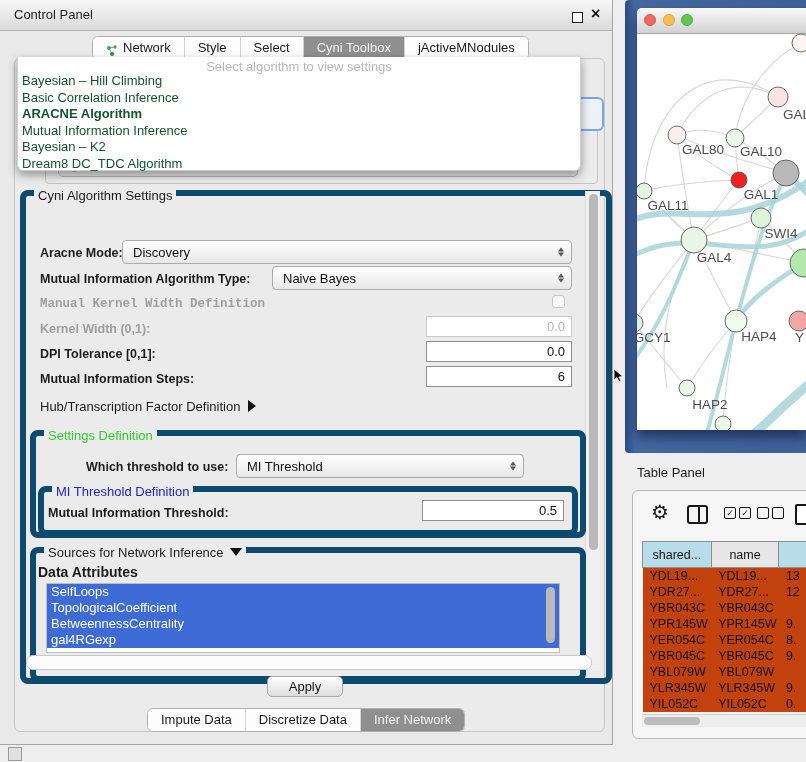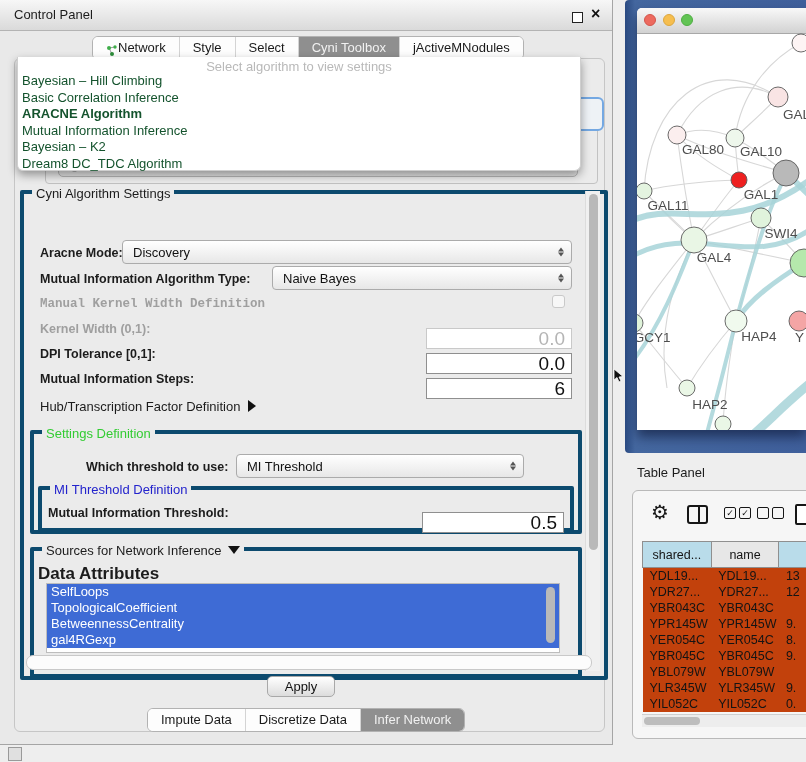--- a/index.html
+++ b/index.html
@@ -7,43 +7,43 @@
        font-family:"Liberation Sans","DejaVu Sans",sans-serif;-webkit-font-smoothing:antialiased;}
   .abs{position:absolute;}
   
   .cp{left:0;top:0;width:612px;height:744px;background:#e9e9e9;border-right:1px solid #a5a5a5;border-bottom:1px solid #a5a5a5;}
   .cp-titlebar{left:0;top:0;width:612px;height:30px;background:linear-gradient(#f7f7f7,#dadada);border-bottom:1px solid #b3b3b3;}
   .cp-title{left:14px;top:7px;font-size:13px;color:#1c1c1c;}
   .cp-float{left:572px;top:12px;width:9px;height:9px;border:1.6px solid #222;background:#fff;}
   .cp-close{left:591px;top:5px;font-size:16px;font-weight:bold;color:#111;cursor:default;}
   
   .tabbar{display:inline-flex;border:1px solid #b2b2b2;border-radius:6px;overflow:hidden;background:#fdfdfd;height:22px;}
-  .tab{font-size:13px;line-height:22px;padding:0 13px;color:#1a1a1a;background:#fdfdfd;border-left:1px solid #d4d4d4;white-space:nowrap;display:flex;align-items:center;}
+  .tab{font-size:13px;line-height:22px;padding:0 13px;color:#1a1a1a;background:#fdfdfd;border-left:1px solid #d4d4d4;white-space:nowrap;display:flex;align-items:center;gap:5px;}
   .tab:first-child{border-left:none;}
   .tab.sel{background:#8f8f8f;color:#f1f1f1;}
   
   .content-panel{left:14px;top:58px;width:589px;height:672px;background:#ebebeb;border:1px solid #c6c6c6;border-radius:6px;}
   
   .dropdown{left:17px;top:57px;width:562px;height:113px;background:#ffffff;border:1px solid #cfcfcf;border-top:none;
             border-radius:0 0 6px 6px;box-shadow:0 4px 10px rgba(0,0,0,.38);z-index:30;}
   .dd-placeholder{text-align:center;color:#b9b9b9;font-size:13px;padding-top:2px;height:14px;}
   .dd-item{font-size:13px;color:#14532d;padding:1px 0 1px 4px;height:14.5px;line-height:14.5px;white-space:nowrap;}
   .dd-item.bold{font-weight:bold;}
   
   .frag-combo-ring{left:556px;top:97px;width:44px;height:30px;border:2px solid #74a8e2;border-radius:6px;background:#eef2f6;z-index:5;}
   .frag-groupbox{left:45px;top:120px;width:551px;height:62px;border:1px solid #c2c2c2;border-radius:4px;z-index:4;}
   .frag-combo2{left:58px;top:150px;width:520px;height:27px;border:1px solid #b5b5b5;border-radius:5px;background:linear-gradient(#f6f6f6,#e3e3e3);z-index:5;font-size:13px;color:#a9a9a9;line-height:27px;padding-left:12px;box-sizing:border-box;}
   
-  .grp{border:4px solid #0c4a6e;border-radius:2px;}
+  .grp{border:6px solid #0c4a6e;border-radius:8px;}
   .legend{position:absolute;top:-8px;left:8px;background:#ebebeb;padding:0 4px;font-size:13px;color:#1c1c1c;white-space:nowrap;}
   .legend.blue{color:#2323cc;}
   .legend.green{color:#33cc33;}
   .flabel{font-size:12.5px;font-weight:bold;color:#1c1c1c;white-space:nowrap;}
   .flabel.dis{color:#9f9f9f;}
-  .tf{box-sizing:border-box;background:#fff;border:1px solid #8f8f8f;font-size:19px;text-align:right;padding:1px 6px;font-family:inherit;color:#111;margin-top:12px;}
+  .tf{box-sizing:border-box;background:#fff;border:1px solid #8f8f8f;font-size:13px;text-align:right;padding:1px 6px;font-family:inherit;color:#111;}
   .tf.dis{border-color:#c9c9c9;color:#b5b5b5;}
   .combo{box-sizing:border-box;border:1px solid #ababab;border-radius:4px;background:linear-gradient(#ffffff,#e7e7e7);font-size:13px;color:#111;display:flex;align-items:center;padding:0 20px 0 10px;}
   .spin{position:absolute;right:7px;top:50%;transform:translateY(-50%);display:flex;flex-direction:column;gap:1px;}
   .spin i{width:0;height:0;border-left:3.5px solid transparent;border-right:3.5px solid transparent;display:block;}
   .spin .up{border-bottom:4px solid #555;}
   .spin .dn{border-top:4px solid #555;}
   .chk{box-sizing:border-box;width:13px;height:13px;border:1px solid #c9c9c9;border-radius:3px;background:#f7f7f7;}
   .tri-right{display:inline-block;width:0;height:0;border-top:6px solid transparent;border-bottom:6px solid transparent;border-left:8px solid #111;margin-left:8px;vertical-align:-1px;}
   .tri-down{display:inline-block;width:0;height:0;border-left:6px solid transparent;border-right:6px solid transparent;border-top:8px solid #111;margin-left:6px;vertical-align:1px;}
   .srclist{background:#ffffff;border:1px solid #bdbdbd;overflow:hidden;}
@@ -181,31 +181,31 @@
   </div>
   <div class="abs grp" style="left:38px;top:486px;width:528px;height:38px;">
     <span class="legend blue">MI Threshold Definition</span>
   </div>
   <div class="abs flabel" style="left:48px;top:506px;">Mutual Information Threshold:</div>
   <input class="abs tf" style="left: 422px; top: 500px; width: 142px; height: 21px;" value="0.5">
 
   <div class="abs grp" style="left:30px;top:547px;width:544px;height:123px;">
     <span class="legend"><span>Sources for Network Inference</span><span class="tri-down"></span></span>
   </div>
-  <div class="abs flabel" style="left:38px;top:564px;font-size:17px;">Data Attributes</div>
+  <div class="abs flabel" style="left:38px;top:564px;font-size:14px;">Data Attributes</div>
   <div class="abs srclist" style="left:46px;top:583px;width:512px;height:68px;" id="srcList">
       <div class="srcitem" style="background: rgb(62, 107, 213);">SelfLoops</div>
       <div class="srcitem" style="background: rgb(62, 107, 213);">TopologicalCoefficient</div>
       <div class="srcitem" style="background: rgb(62, 107, 213);">BetweennessCentrality</div>
       <div class="srcitem" style="background: rgb(62, 107, 213);">gal4RGexp</div>
     </div>
   <div class="abs vthumb" style="left:546px;top:587px;width:9px;height:56px;"></div>
   <div class="abs hscroll" style="left:26px;top:655px;width:564px;height:13px;"></div>
 
-  <div class="abs btn" style="left:267px;top:676px;width:68px;height:21px;">Apply</div>
+  <div class="abs btn" style="left:267px;top:676px;width:76px;height:21px;">Apply</div>
   <div class="abs" style="left:147px;top:708px;">
     <div class="tabbar" id="bottomTabs">
         <div class="tab">
           <span>Impute Data</span>
         </div>
         <div class="tab">
           <span>Discretize Data</span>
         </div>
         <div class="tab sel">
           <span>Infer Network</span>

